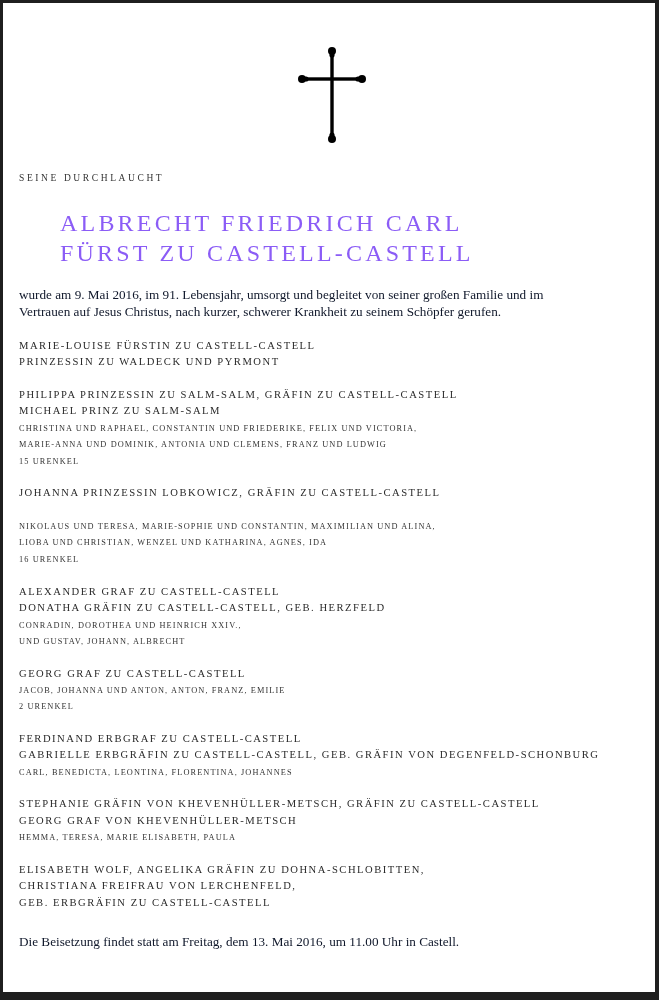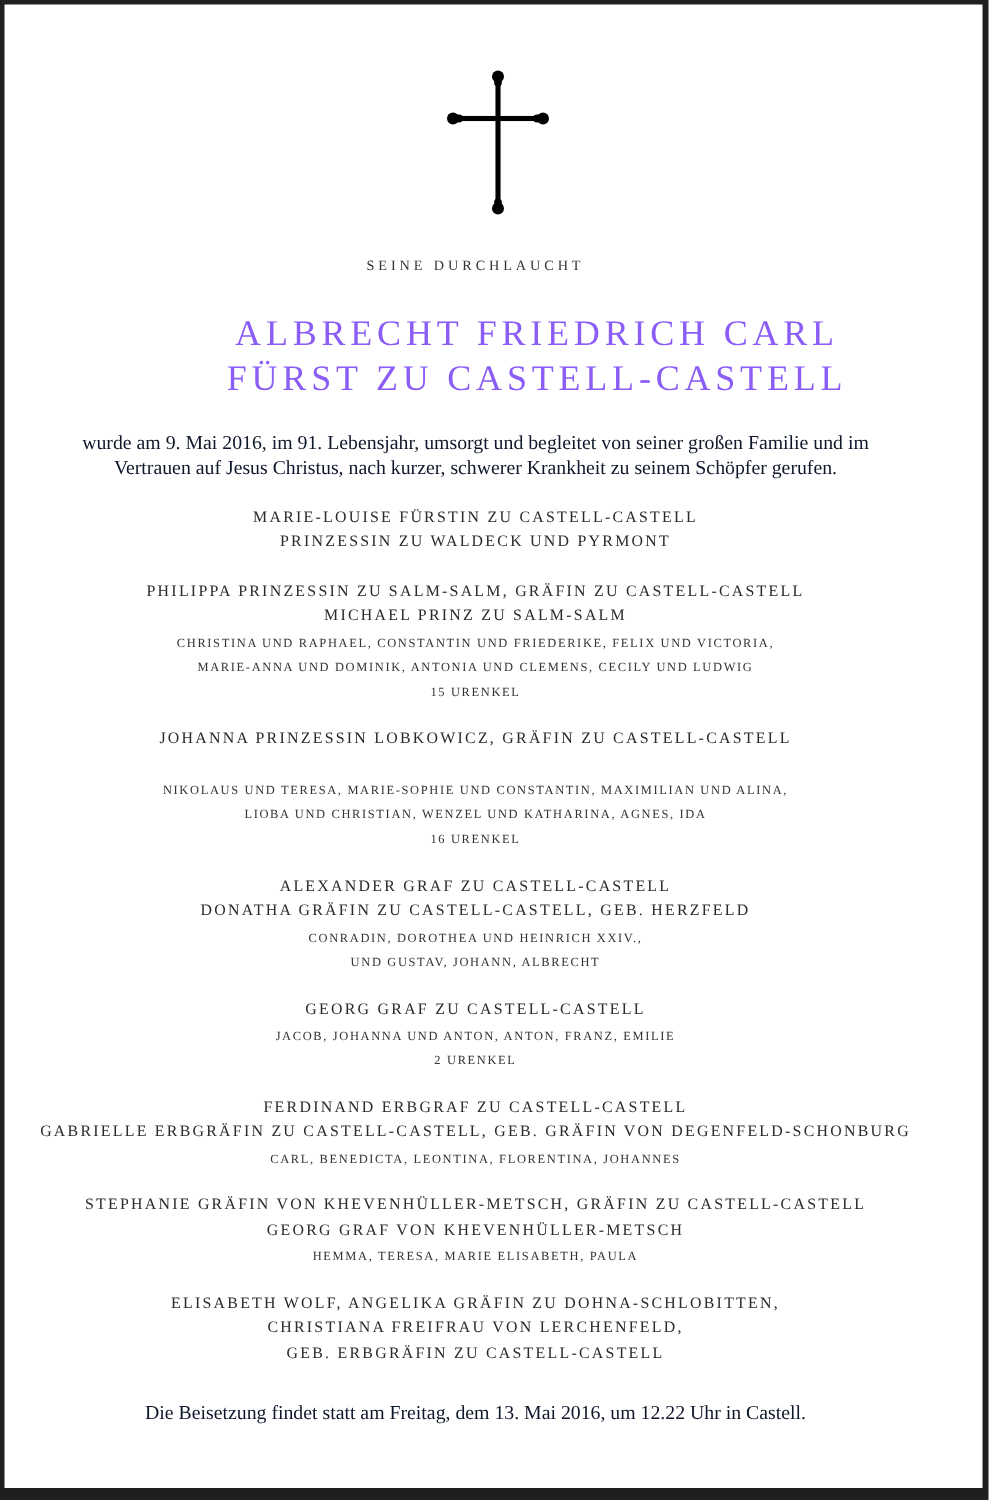--- a/index.html
+++ b/index.html
@@ -17,22 +17,22 @@
       color: #222222;
       font-family: "DejaVu Serif", "Liberation Serif", serif;
     }
     .cross {
       position: absolute;
       left: 294px; top: 42px;
       width: 70px; height: 100px;
     }
     .line {
       position: absolute;
-      left: 0; width: 628px;
-      text-align: center;
+      left: 16px; width: 628px;
+      text-align: left;
       white-space: nowrap;
       font-family: "Liberation Serif", "DejaVu Serif", serif;
     }
     .kicker {
       font-size: 9.5px;
       letter-spacing: 2.6px;
       color: #333;
     }
     .title {
       font-size: 24px;
@@ -84,21 +84,21 @@
 
   <div class="line body" style="top:284px">wurde am 9. Mai 2016, im 91. Lebensjahr, umsorgt und begleitet von seiner großen Familie und im</div>
   <div class="line body" style="top:301px">Vertrauen auf Jesus Christus, nach kurzer, schwerer Krankheit zu seinem Schöpfer gerufen.</div>
 
   <div class="line parent" style="top:337px">MARIE-LOUISE FÜRSTIN ZU CASTELL-CASTELL</div>
   <div class="line parent" style="top:353px">PRINZESSIN ZU WALDECK UND PYRMONT</div>
 
   <div class="line parent" style="top:386px">PHILIPPA PRINZESSIN ZU SALM-SALM, GRÄFIN ZU CASTELL-CASTELL</div>
   <div class="line parent" style="top:402px">MICHAEL PRINZ ZU SALM-SALM</div>
   <div class="line child" style="top:421px">CHRISTINA UND RAPHAEL, CONSTANTIN UND FRIEDERIKE, FELIX UND VICTORIA,</div>
-  <div class="line child" style="top:437px">MARIE-ANNA UND DOMINIK, ANTONIA UND CLEMENS, CECILY UND LUDWIG</div>
+  <div class="line child" style="top:437px">MARIE-ANNA UND DOMINIK, ANTONIA UND CLEMENS, FRANZ UND LUDWIG</div>
   <div class="line child" style="top:454px">15 URENKEL</div>
 
   <div class="line parent" style="top:484px">JOHANNA PRINZESSIN LOBKOWICZ, GRÄFIN ZU CASTELL-CASTELL</div>
   <div class="line child" style="top:519px">NIKOLAUS UND TERESA, MARIE-SOPHIE UND CONSTANTIN, MAXIMILIAN UND ALINA,</div>
   <div class="line child" style="top:535px">LIOBA UND CHRISTIAN, WENZEL UND KATHARINA, AGNES, IDA</div>
   <div class="line child" style="top:552px">16 URENKEL</div>
 
   <div class="line parent" style="top:583px">ALEXANDER GRAF ZU CASTELL-CASTELL</div>
   <div class="line parent" style="top:599px">DONATHA GRÄFIN ZU CASTELL-CASTELL, GEB. HERZFELD</div>
   <div class="line child" style="top:618px">CONRADIN, DOROTHEA UND HEINRICH XXIV.,</div>
@@ -113,15 +113,15 @@
   <div class="line child" style="top:765px">CARL, BENEDICTA, LEONTINA, FLORENTINA, JOHANNES</div>
 
   <div class="line parent" style="top:795px">STEPHANIE GRÄFIN VON KHEVENHÜLLER-METSCH, GRÄFIN ZU CASTELL-CASTELL</div>
   <div class="line parent" style="top:812px">GEORG GRAF VON KHEVENHÜLLER-METSCH</div>
   <div class="line child" style="top:830px">HEMMA, TERESA, MARIE ELISABETH, PAULA</div>
 
   <div class="line parent" style="top:861px">ELISABETH WOLF, ANGELIKA GRÄFIN ZU DOHNA-SCHLOBITTEN,</div>
   <div class="line parent" style="top:877px">CHRISTIANA FREIFRAU VON LERCHENFELD,</div>
   <div class="line parent" style="top:894px">GEB. ERBGRÄFIN ZU CASTELL-CASTELL</div>
 
-  <div class="line body" style="top:931px">Die Beisetzung findet statt am Freitag, dem 13. Mai 2016, um 12.22 Uhr in Castell.</div>
+  <div class="line body" style="top:931px">Die Beisetzung findet statt am Freitag, dem 13. Mai 2016, um 11.00 Uhr in Castell.</div>
 
 </div>
 
 </body></html>

